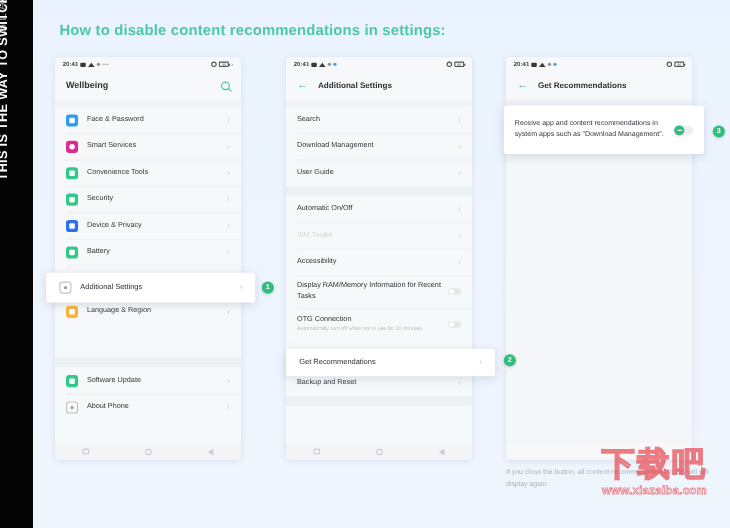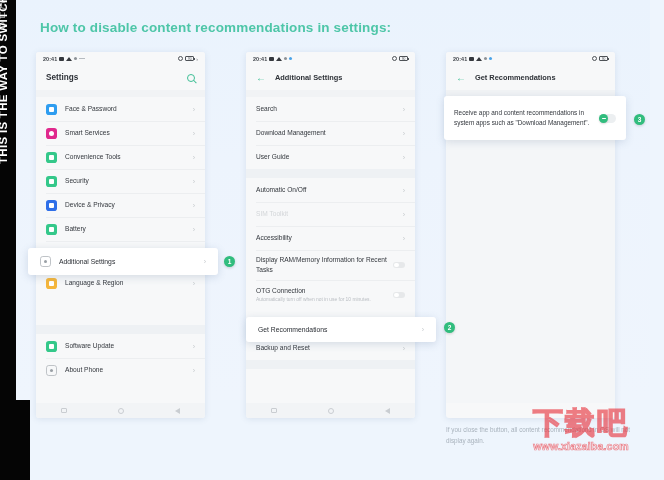--- a/index.html
+++ b/index.html
@@ -37,21 +37,21 @@
     top: 164px;
     color: #ffffff;
     font-size: 11.5px;
     letter-spacing: 0.3px;
     font-weight: 700;
   }
 
   
   #canvas {
     position: absolute;
-    left: 16px; top: 0;
+    left: 30px; top: 0;
     width: 634px; height: 400px;
     background: linear-gradient(180deg,#eaf3fd 0%, #edf4fd 40%, #eff5fd 100%);
   }
 
   #page-title {
     position: absolute;
     left: 24px; top: 20px;
     font-size: 13.5px;
     font-weight: 700;
     color: #4ec6a8;
@@ -337,21 +337,21 @@
         <span class="ic-dash"></span>
       </div>
       <div class="sb-right">
         <span class="ic-alarm"></span>
         <span class="ic-batt">90</span>
         <span class="ic-chev-r">›</span>
       </div>
     </div>
 
     <div class="ph-header">
-      <span class="ph-title-big">Settings</span>
+      <span class="ph-title-big">Wellbeing</span>
       <span class="ph-search-icon"></span>
     </div>
 
     <div class="ph-body">
       <div class="thin-gap"></div>
       <div class="list-group">
 
         <div class="row">
           <span class="row-icon" style="background:#2e9df0">
               <span class="glyph"></span>

